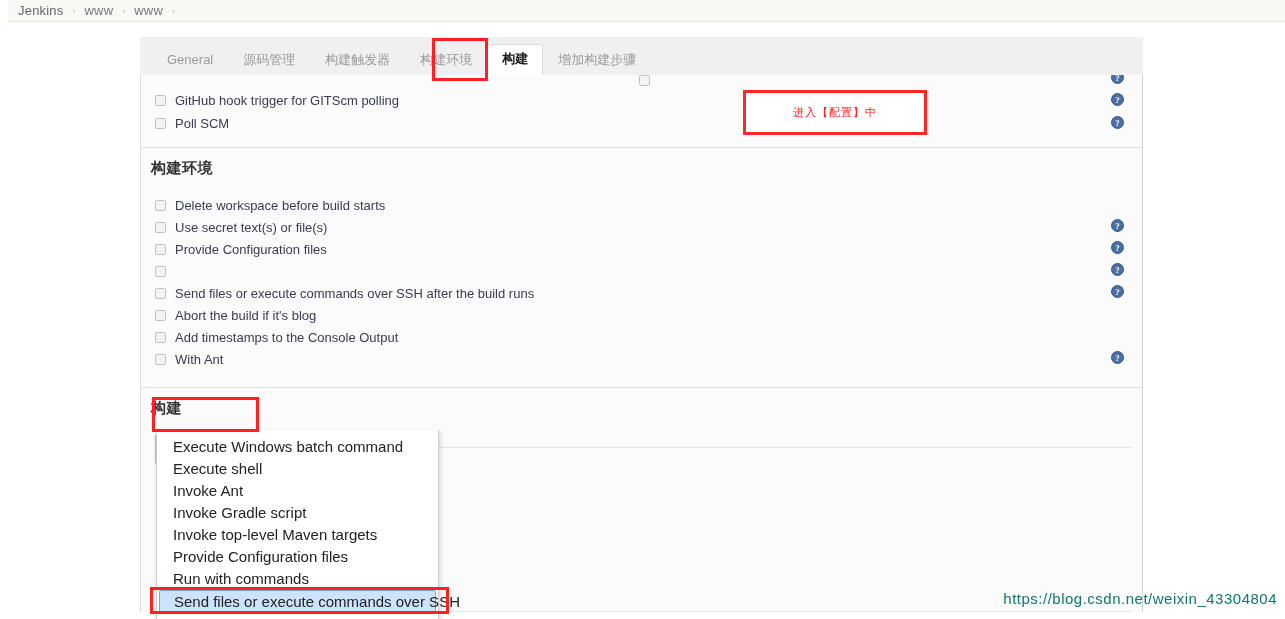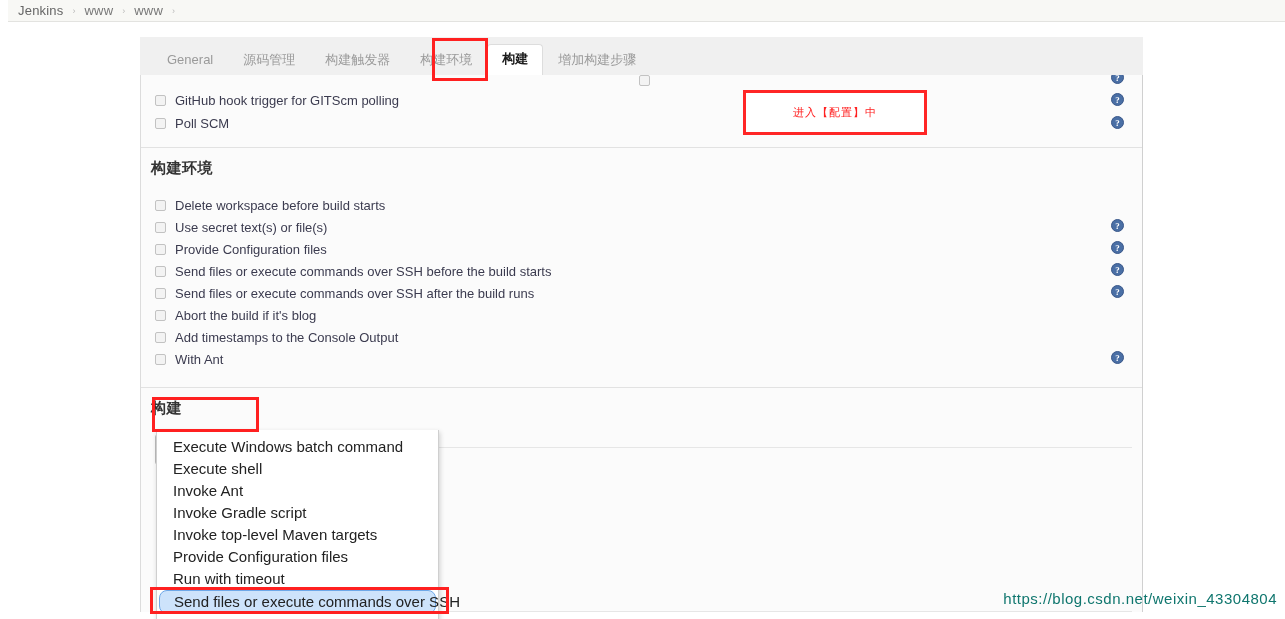--- a/index.html
+++ b/index.html
@@ -223,21 +223,21 @@
     padding: 3px 8px 3px 16px;
     line-height: 16px;
     white-space: nowrap;
     cursor: default;
   }
   .menu-item.selected {
     background: #cde3fb;
     border: 1px solid #6ea8e8;
     margin: 0 2px;
     padding-left: 14px;
-    border-radius: 8px;
+    border-radius: 2px;
   }
 
   
   .ghost-divider {
     position: absolute;
     left: 155px;
     right: 10px;
     border-top: 1px solid #e6e6e6;
   }
   #ghost-green-box {
@@ -340,21 +340,20 @@
       <span class="opt-label">Use secret text(s) or file(s)</span>
       <span class="help-icon">?</span>
     </div>
     <div class="opt-row">
       <div class="cbx"></div>
       <span class="opt-label">Provide Configuration files</span>
       <span class="help-icon">?</span>
     </div>
     <div class="opt-row">
       <div class="cbx"></div>
-      <span class="opt-label">Send files or execute commands over SSH before the build starts</span>
       <span class="help-icon">?</span>
     </div>
     <div class="opt-row">
       <div class="cbx"></div>
       <span class="opt-label">Send files or execute commands over SSH after the build runs</span>
       <span class="help-icon">?</span>
     </div>
     <div class="opt-row">
       <div class="cbx"></div>
       <span class="opt-label">Abort the build if it's blog</span>
@@ -388,21 +387,21 @@
 
   <div class="red-box" style="left:152px; top:375px; width:107px; height:35px; z-index:13;"></div>
 
   <div id="step-menu">
     <div class="menu-item">Execute Windows batch command</div>
     <div class="menu-item">Execute shell</div>
     <div class="menu-item">Invoke Ant</div>
     <div class="menu-item">Invoke Gradle script</div>
     <div class="menu-item">Invoke top-level Maven targets</div>
     <div class="menu-item">Provide Configuration files</div>
-    <div class="menu-item">Run with timeout</div>
+    <div class="menu-item">Run with commands</div>
     <div class="menu-item selected">Send files or execute commands over SSH</div>
     <div class="menu-item">Set build status to "pending" on GitHub commit</div>
   </div>
 
   <div class="red-box" style="left:150px; top:565px; width:299px; height:27px; z-index:15;"></div>
 
   <div id="config-note">
     <span>进入【配置】中</span>
   </div>
 

